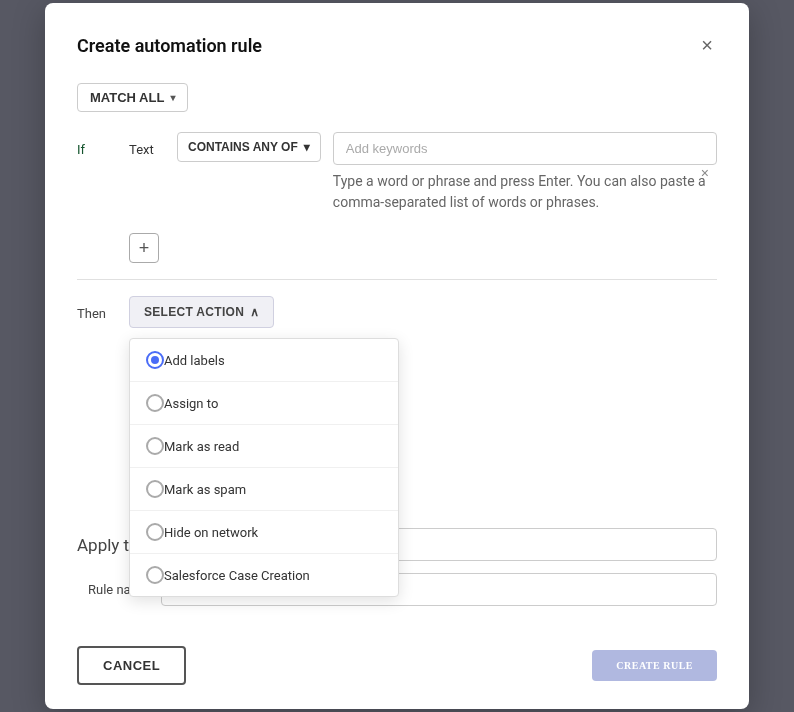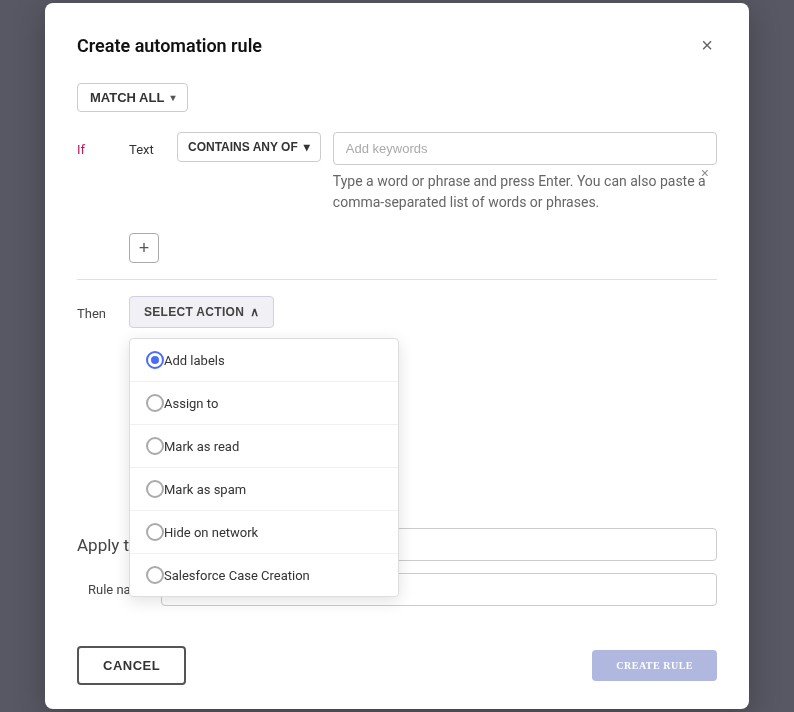--- a/index.html
+++ b/index.html
@@ -82,21 +82,21 @@
 
     .condition-row {
       display: flex;
       align-items: flex-start;
       gap: 12px;
       margin-bottom: 8px;
     }
 
     .row-label {
       font-size: 13px;
-      color: #be185d;
+      color: #14532d;
       min-width: 40px;
       padding-top: 10px;
     }
 
     .condition-type {
       font-size: 13px;
       color: #333;
       padding-top: 10px;
       min-width: 36px;
     }

